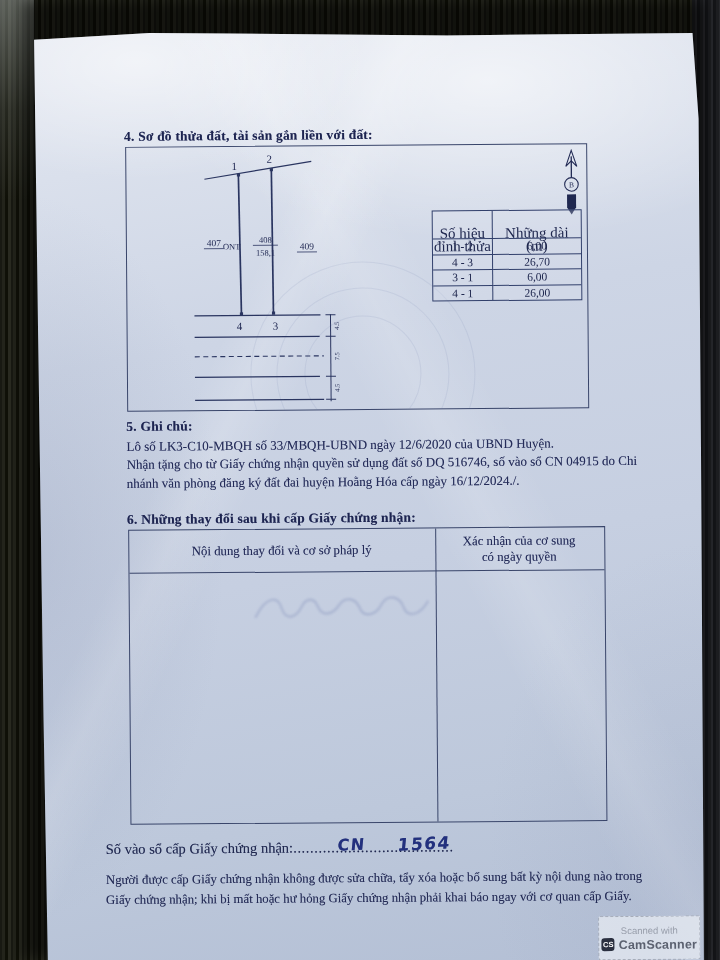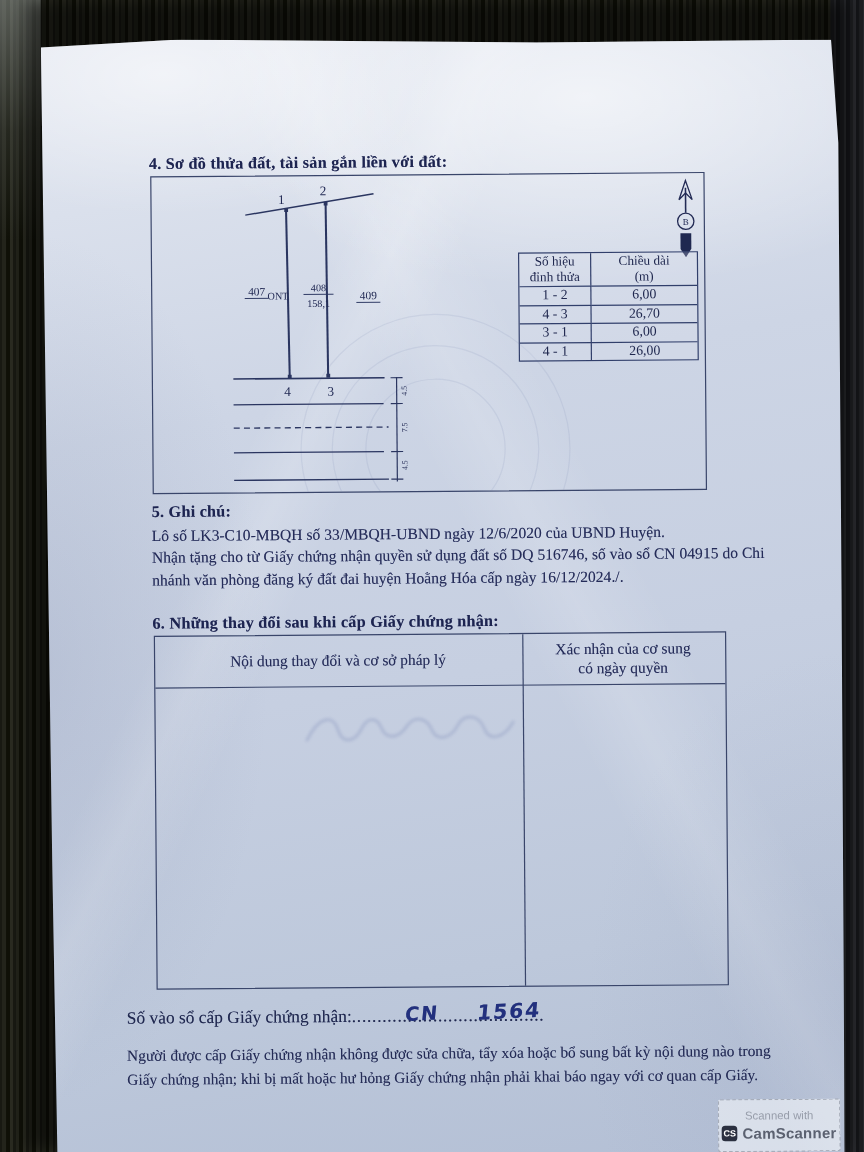--- a/index.html
+++ b/index.html
@@ -40,21 +40,21 @@
   .diagram-box { position:absolute; left:100px; top:112px; width:462px; height:265px;
     border:1.5px solid #39456a; overflow:hidden; }
   .dsvg { position:absolute; left:0; top:0; width:462px; height:265px; }
   .dsvg text { font-family:"Liberation Serif", serif; fill:#232b55; }
 
   .mtable { position:absolute; left:305px; top:65px; width:150px;
     border:1.4px solid #313f6b; display:grid; grid-template-columns:60px 1fr;
     background:rgba(222,228,240,0.25); font-size:11.5px; color:#20284f; text-align:center; }
   .mtable .cell { border-top:1px solid #313f6b; height:15.5px; line-height:15px; }
   .mtable .c1 { border-right:1px solid #313f6b; }
-  .mtable .mh { border-top:none; height:27px; line-height:12.5px; padding-top:1px; font-size:11px; }
+  .mtable .mh { border-top:none; height:27px; line-height:12.5px; padding-top:16px; font-size:15px; }
 
   
   .s5-lines { position:absolute; left:99px; top:403px; width:522px;
     font-size:13px; line-height:18.4px; text-shadow:0 0 0.4px rgba(35,45,95,0.4); }
 
   
   .s6-table { position:absolute; left:100px; top:495px; width:477px; height:295px;
     border:1.4px solid #39456a; }
   .s6-col-divider { position:absolute; left:306px; top:0; width:1px; height:100%; background:#39456a; }
   .s6-header-row { position:absolute; left:0; top:0; width:100%; height:43px;
@@ -150,21 +150,21 @@
           <path d="M440.5 50 L449.5 50 L449.5 63 L445 70 L440.5 63 Z" fill="#1f2850"></path>
         </g>
       </svg>
 
       <div class="mtable">
         <div class="cell c1 mh">
           <div>Số hiệu</div>
           <div>đỉnh thửa</div>
         </div>
         <div class="cell mh">
-          <div>Chiều dài</div>
+          <div>Những dài</div>
           <div>(m)</div>
         </div>
         <div class="cell c1">1 - 2</div>
         <div class="cell">6,00</div>
         <div class="cell c1">4 - 3</div>
         <div class="cell">26,70</div>
         <div class="cell c1">3 - 1</div>
         <div class="cell">6,00</div>
         <div class="cell c1">4 - 1</div>
         <div class="cell">26,00</div>

